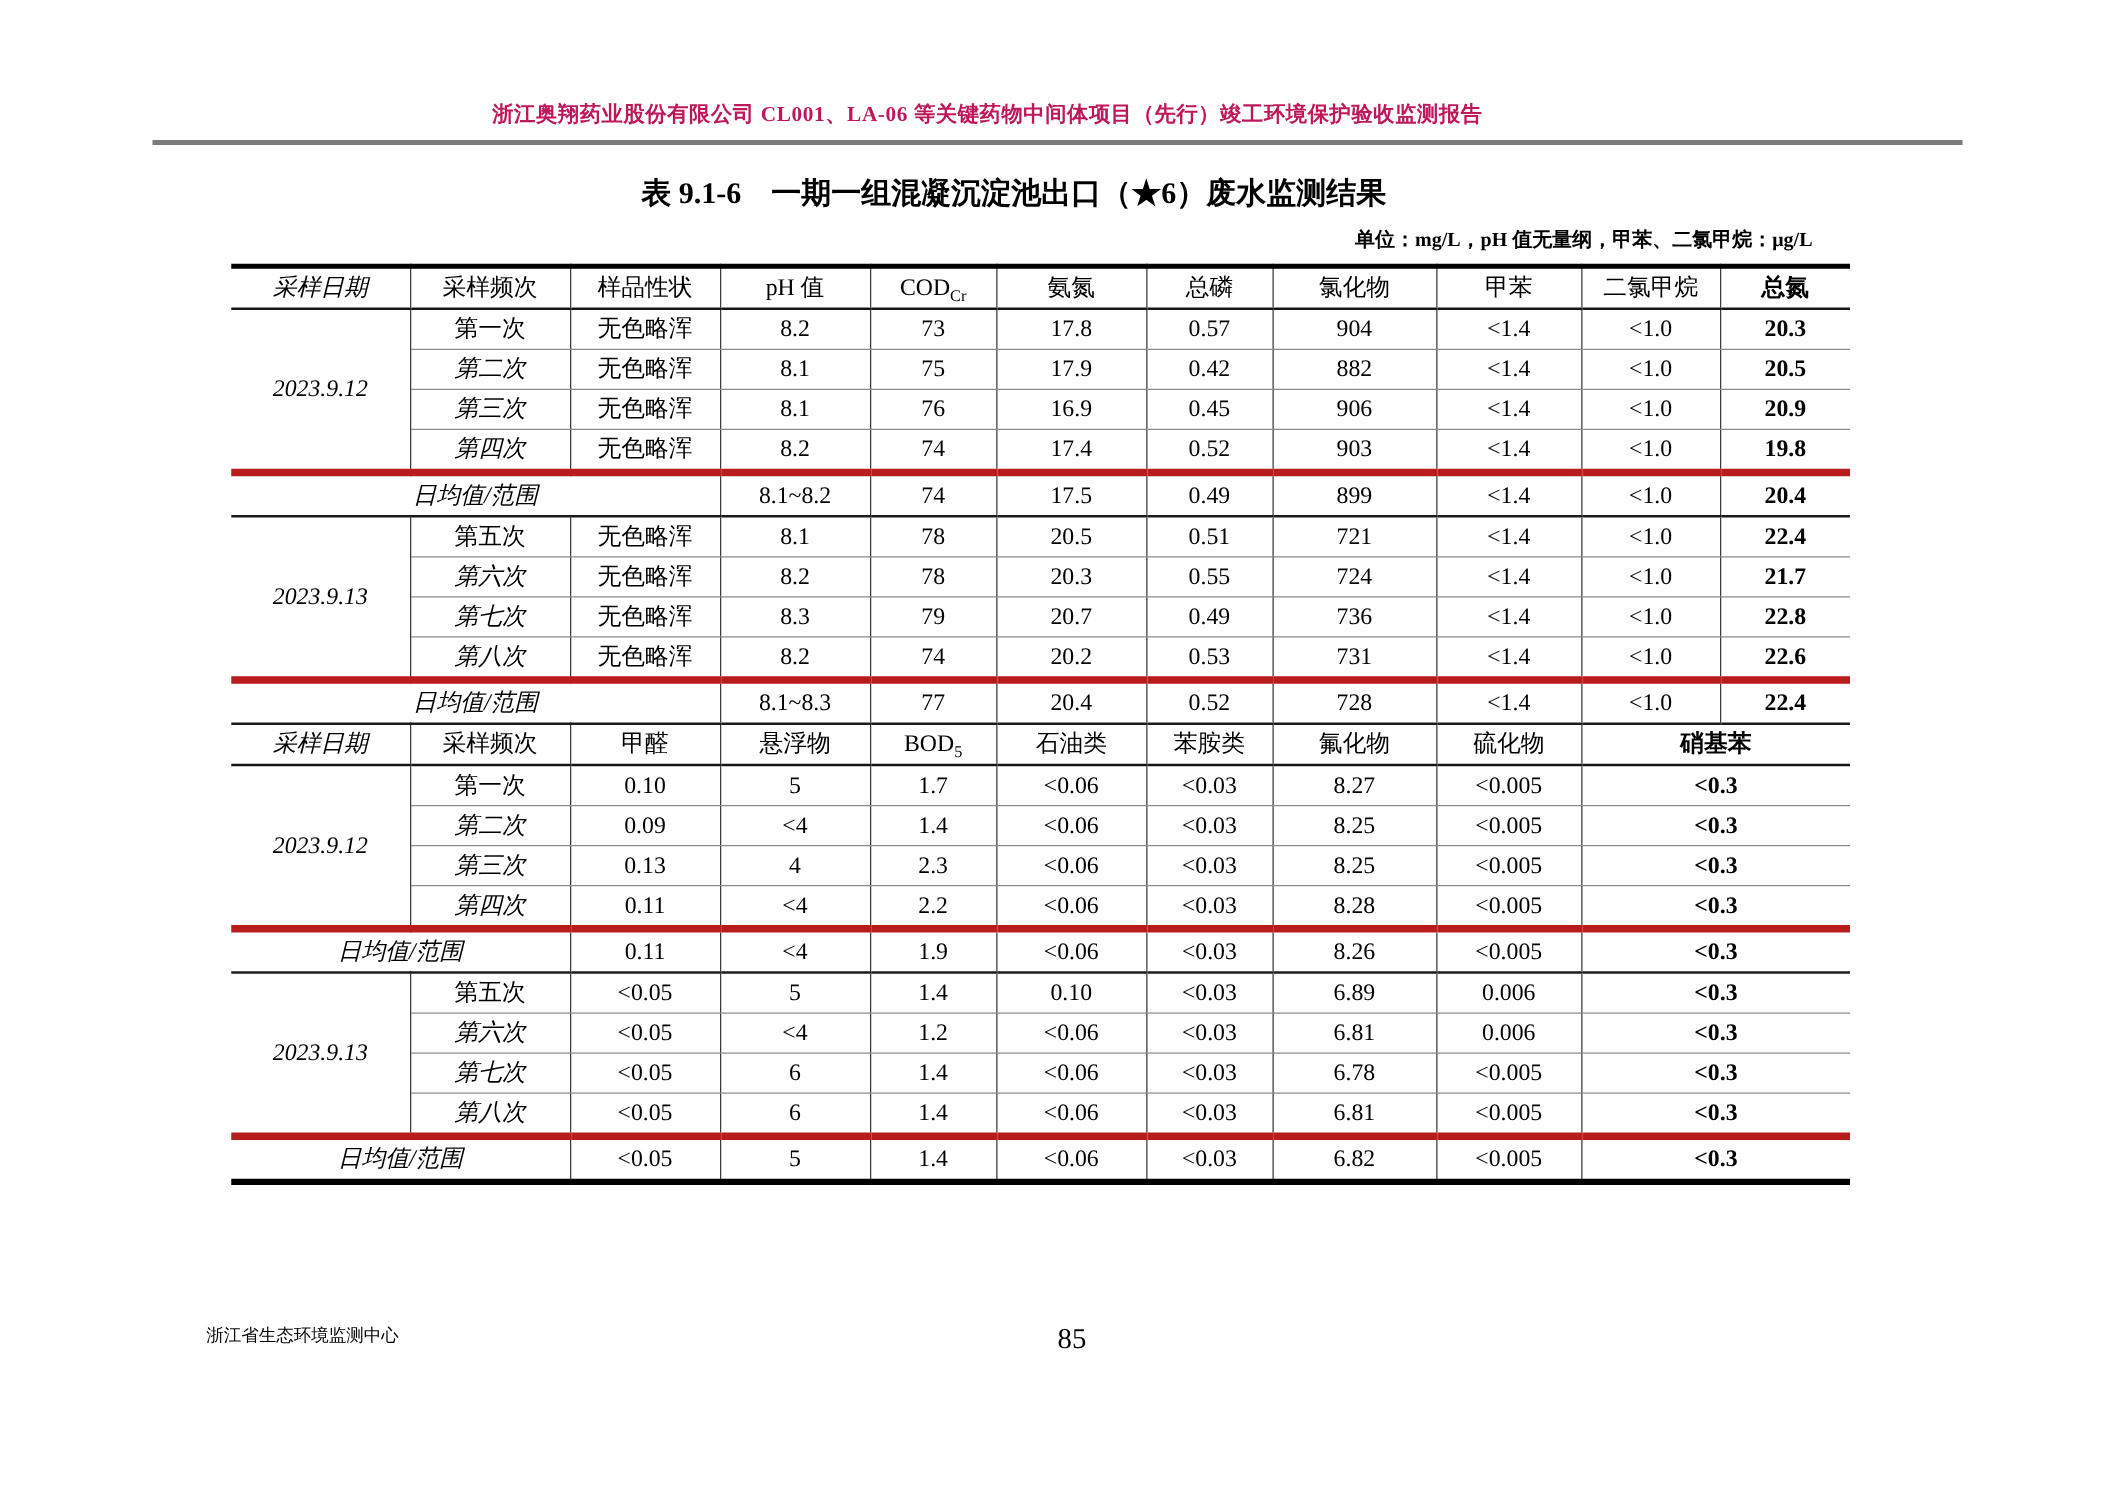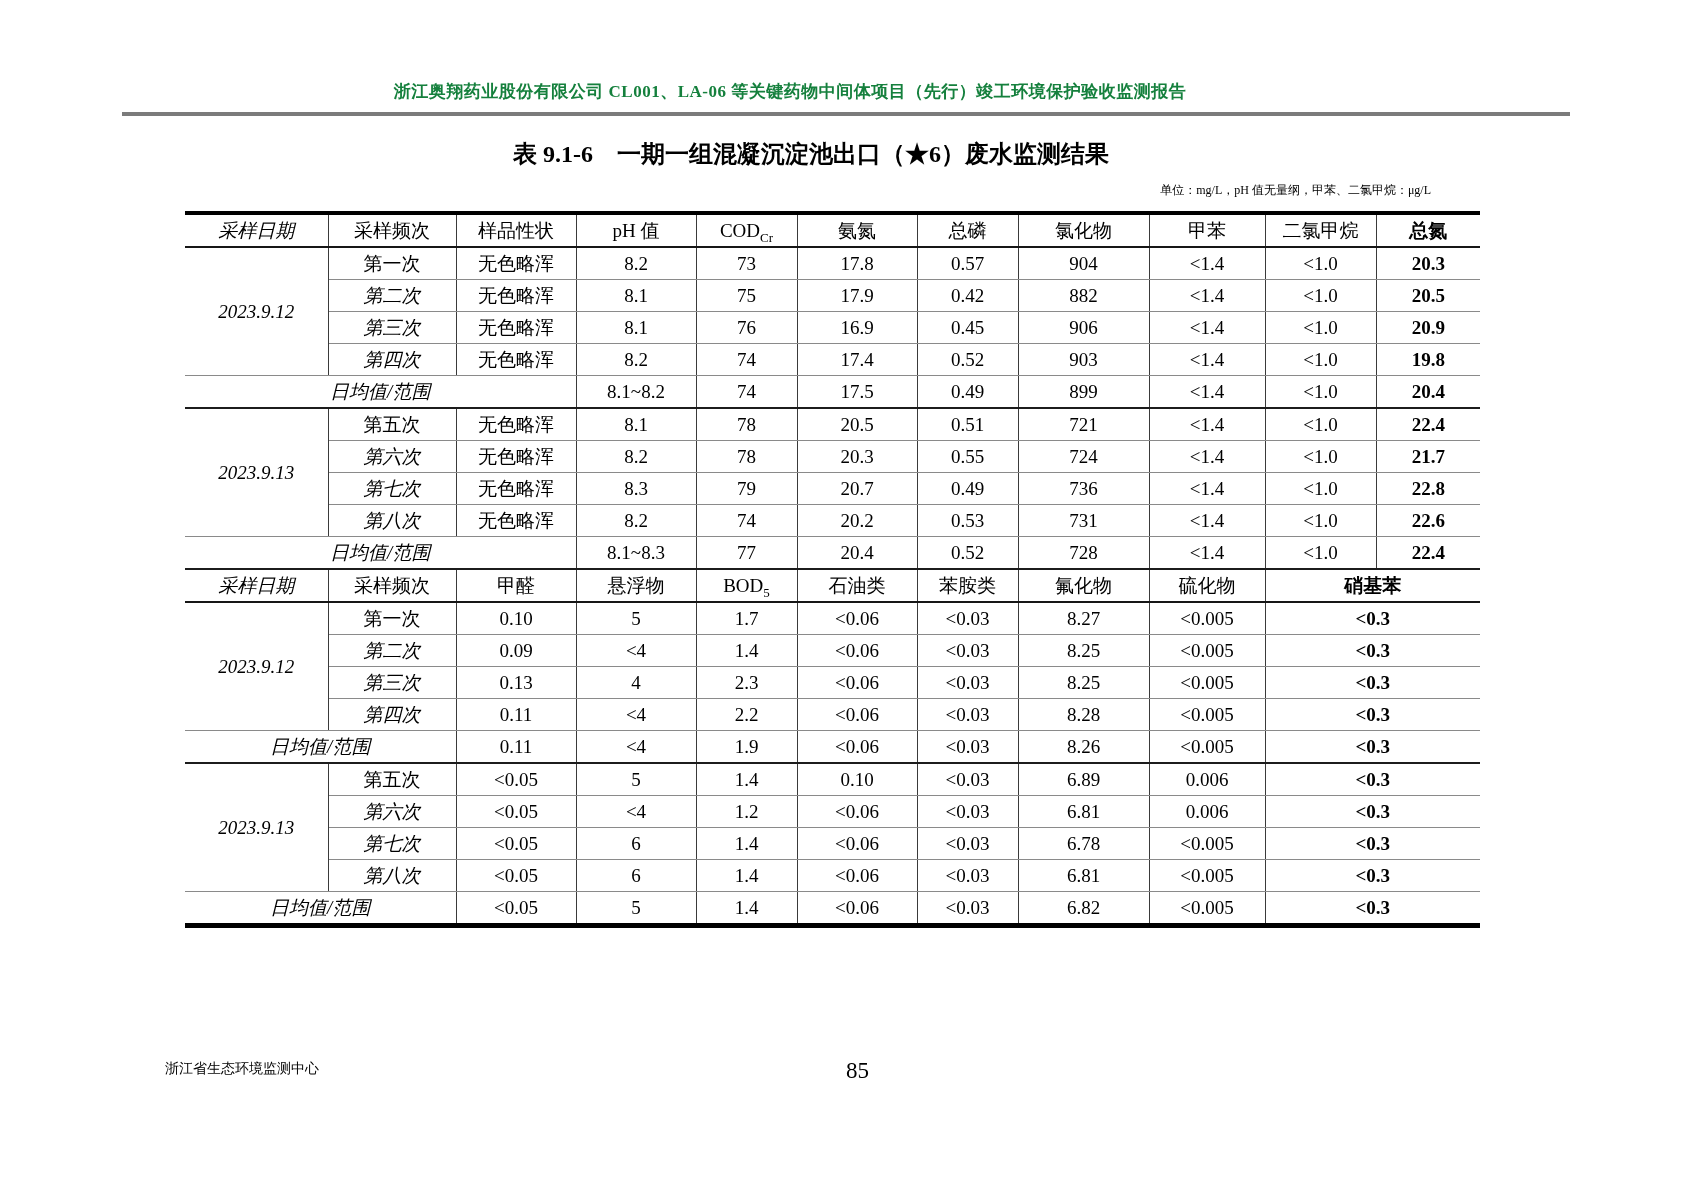--- a/index.html
+++ b/index.html
@@ -14,44 +14,45 @@
   }
 
   
   .doc-header-text {
     position: absolute;
     top: 80px; left: 120px; width: 1340px;
     text-align: center;
     font-size: 17px;
     font-weight: bold;
     letter-spacing: 0.5px;
-    color: #15803d;
+    color: #be185d;
     white-space: nowrap;
   }
   .doc-header-rule {
     position: absolute;
     top: 112px; left: 122px; width: 1448px; height: 4px;
     background: #7b7b7b;
   }
 
   
   .table-title {
     position: absolute;
     top: 138px; left: 0; width: 1622px;
     text-align: center;
     font-size: 24px;
     font-weight: bold;
     white-space: nowrap;
   }
   .unit-note {
     position: absolute;
-    top: 182px; left: 179px; width: 1252px;
+    top: 182px; left: 198px; width: 1252px;
     text-align: right;
-    font-size: 12px;
-    white-space: nowrap;
+    font-size: 16px;
+    white-space: nowrap;
+    font-weight: bold;
   }
 
   
   table.data-table {
     position: absolute;
     top: 211px; left: 185px;
     width: 1295px;
     table-layout: fixed;
     border-collapse: collapse;
     border-top: 4px solid #000;
@@ -71,21 +72,21 @@
     overflow: hidden;
     white-space: nowrap;
   }
   table.data-table td:first-child { border-left: 0; font-style: italic; }
   table.data-table td:last-child  { border-right: 0; font-weight: bold; }
   table.data-table tr.header-row td {
     border-top: none;
     border-bottom: 2px solid #161616;
   }
   table.data-table tr.avg-row td {
-    border-top: 1px solid #b91c1c;
+    border-top: 6px solid #b91c1c;
     border-bottom: 2px solid #1c1c1c;
     margin-top: 40px;
   }
   table.data-table td sub {
     font-size: 13px;
     line-height: 0;
   }
 
   
   .footer-org {

